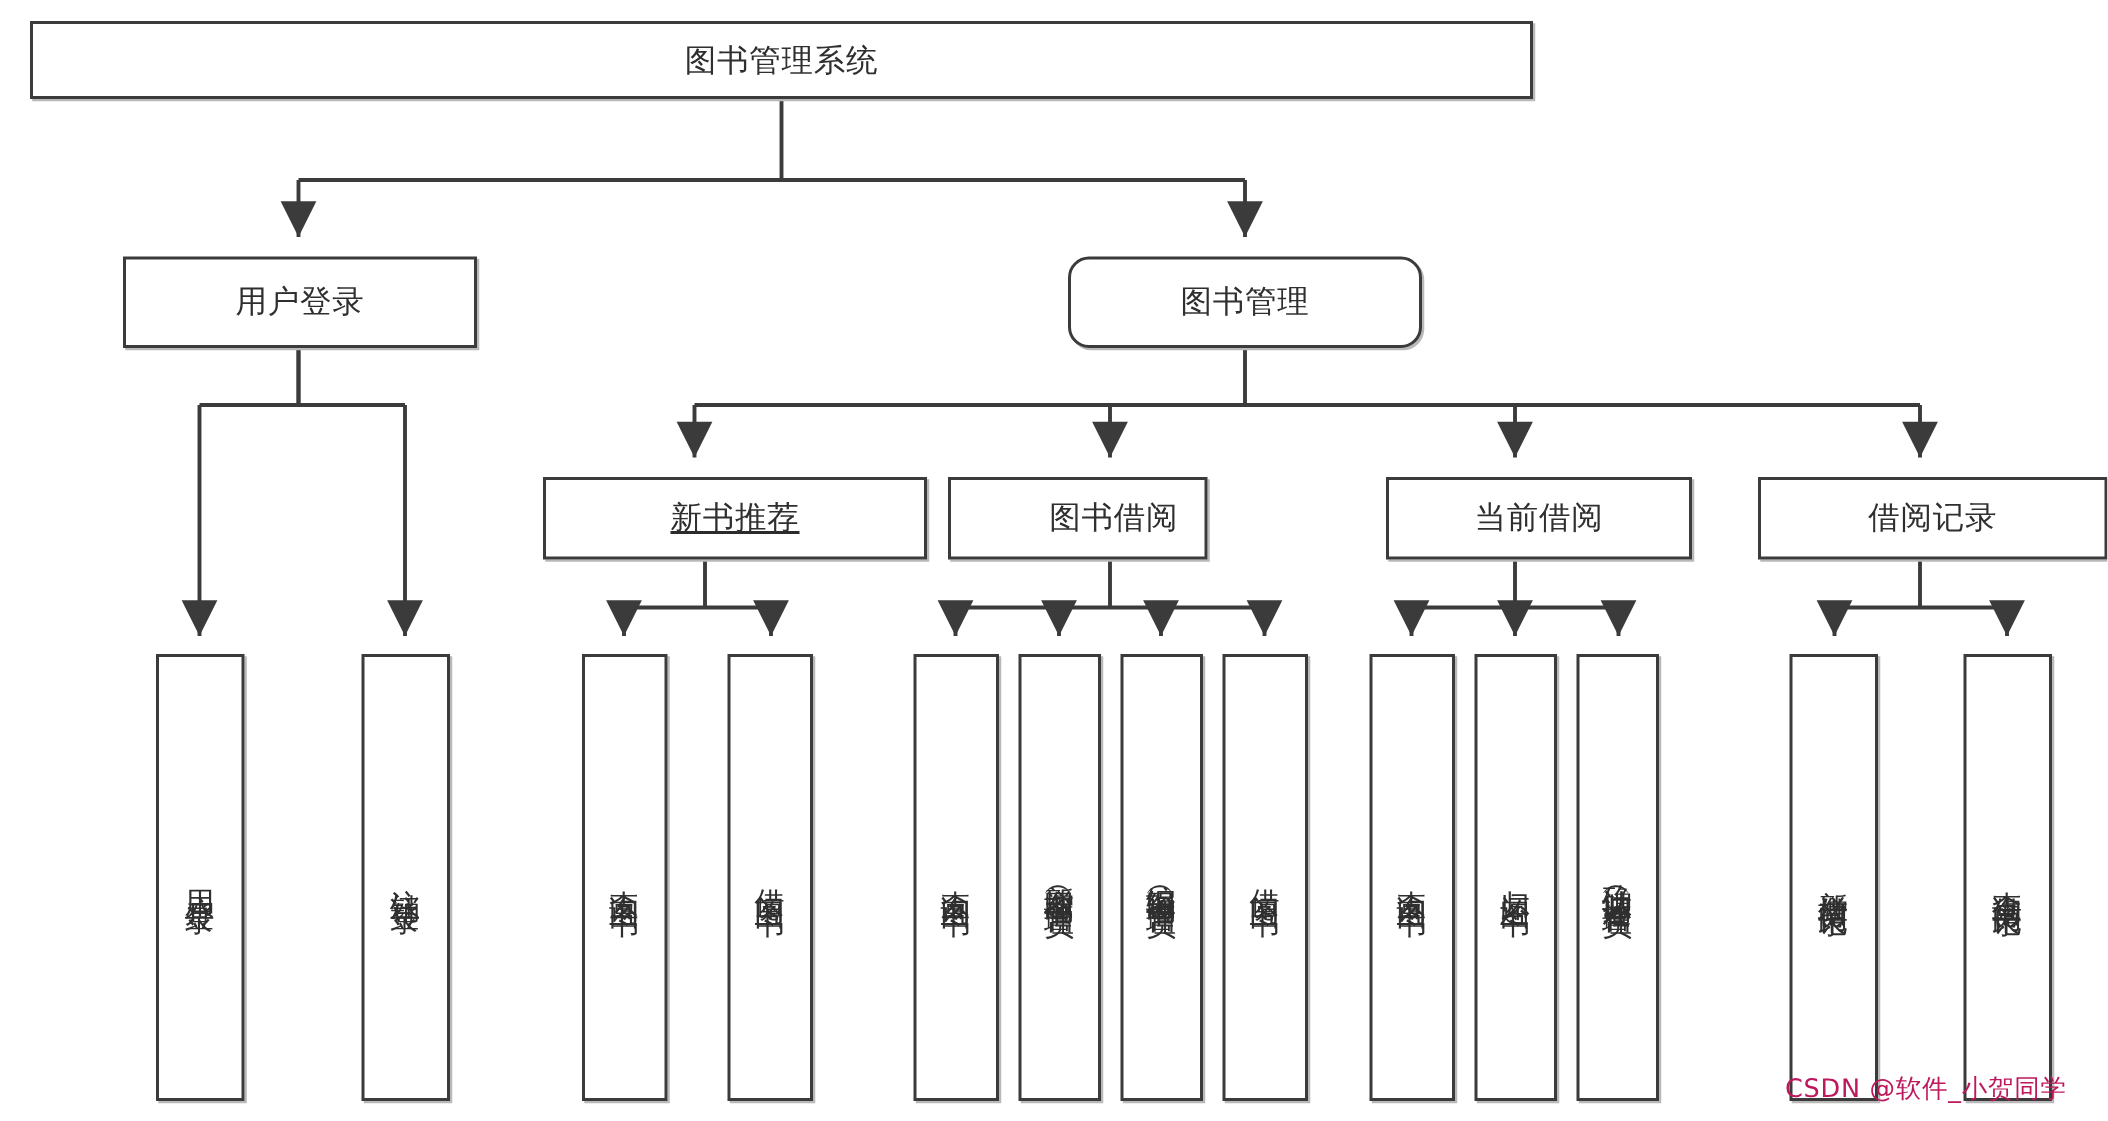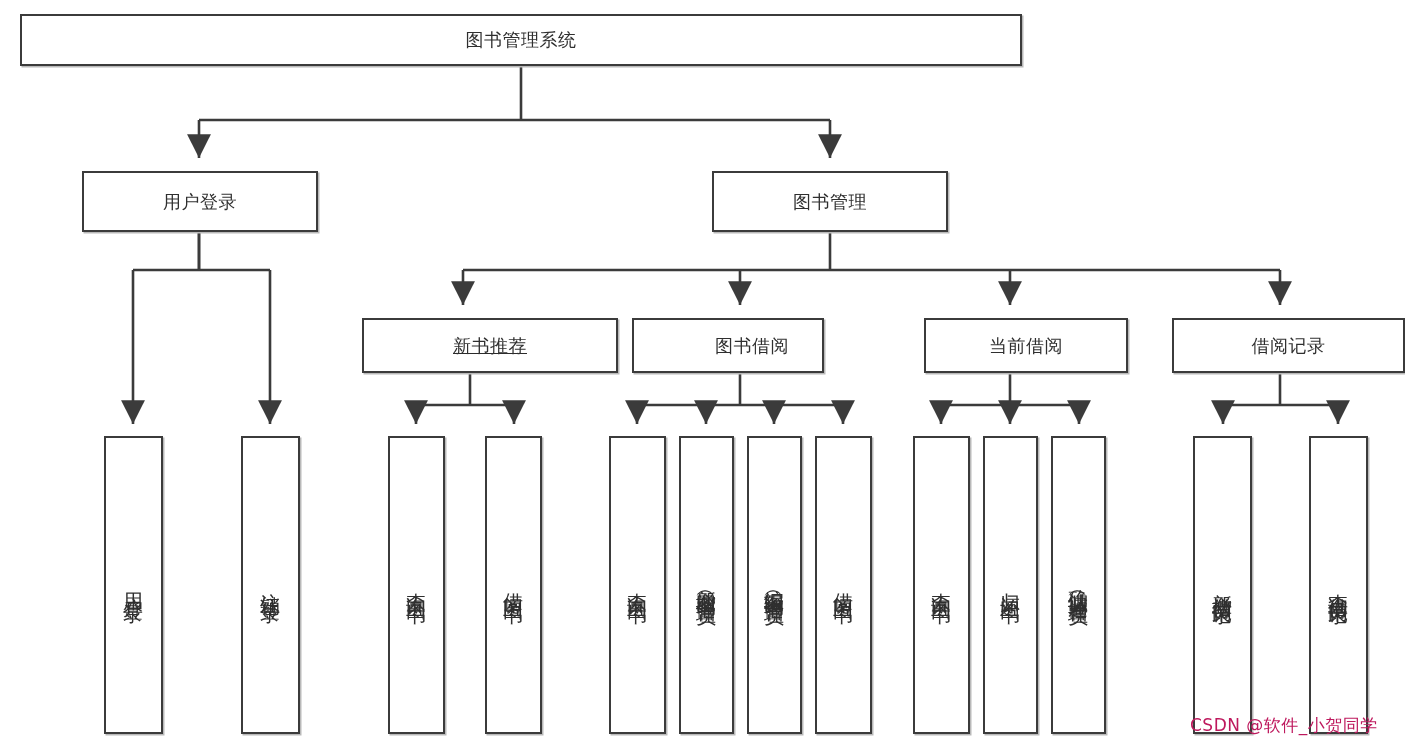--- a/index.html
+++ b/index.html
@@ -31,21 +31,21 @@
     box-sizing: border-box;
     background: #ffffff;
     border: 2.2px solid #3b3b3b;
     box-shadow: 1.5px 1.5px 0 0 #b9b9b9;
     display: flex;
     align-items: center;
     justify-content: center;
     z-index: 3;
   }
   .node .label {
-    font-size: 18px;
+    font-size: 21px;
     line-height: 1.18;
     letter-spacing: 0.5px;
     color: #2f2f2f;
     text-align: center;
     white-space: nowrap;
     user-select: none;
   }
   
   .node.vertical {
     align-items: center;
@@ -141,29 +141,29 @@
   </svg>
 
   <div class="node" style="left:20px; top:14px; width:1002px; height:52px;">
     <span class="label">图书管理系统</span>
   </div>
 
   <div class="node" style="left:82px; top:171px; width:236px; height:61px;">
     <span class="label">用户登录</span>
   </div>
 
-  <div class="node" style="left:712px; top:171px; width:236px; height:61px;">
+  <div class="node" style="left:712px; top:171px; width:236px; height:61px;border-radius:14px;">
     <span class="label">图书管理</span>
   </div>
 
   <div class="node" style="left:362px; top:318px; width:256px; height:55px;text-decoration:underline;">
     <span class="label">新书推荐</span>
   </div>
 
-  <div class="node" style="left:632px; top:318px; width:192px; height:55px;padding-left:48px;">
+  <div class="node" style="left:632px; top:318px; width:173px; height:55px;padding-left:48px;">
     <span class="label">图书借阅</span>
   </div>
 
   <div class="node" style="left:924px; top:318px; width:204px; height:55px;">
     <span class="label">当前借阅</span>
   </div>
 
   <div class="node" style="left:1172px; top:318px; width:233px; height:55px;">
     <span class="label">借阅记录</span>
   </div>

